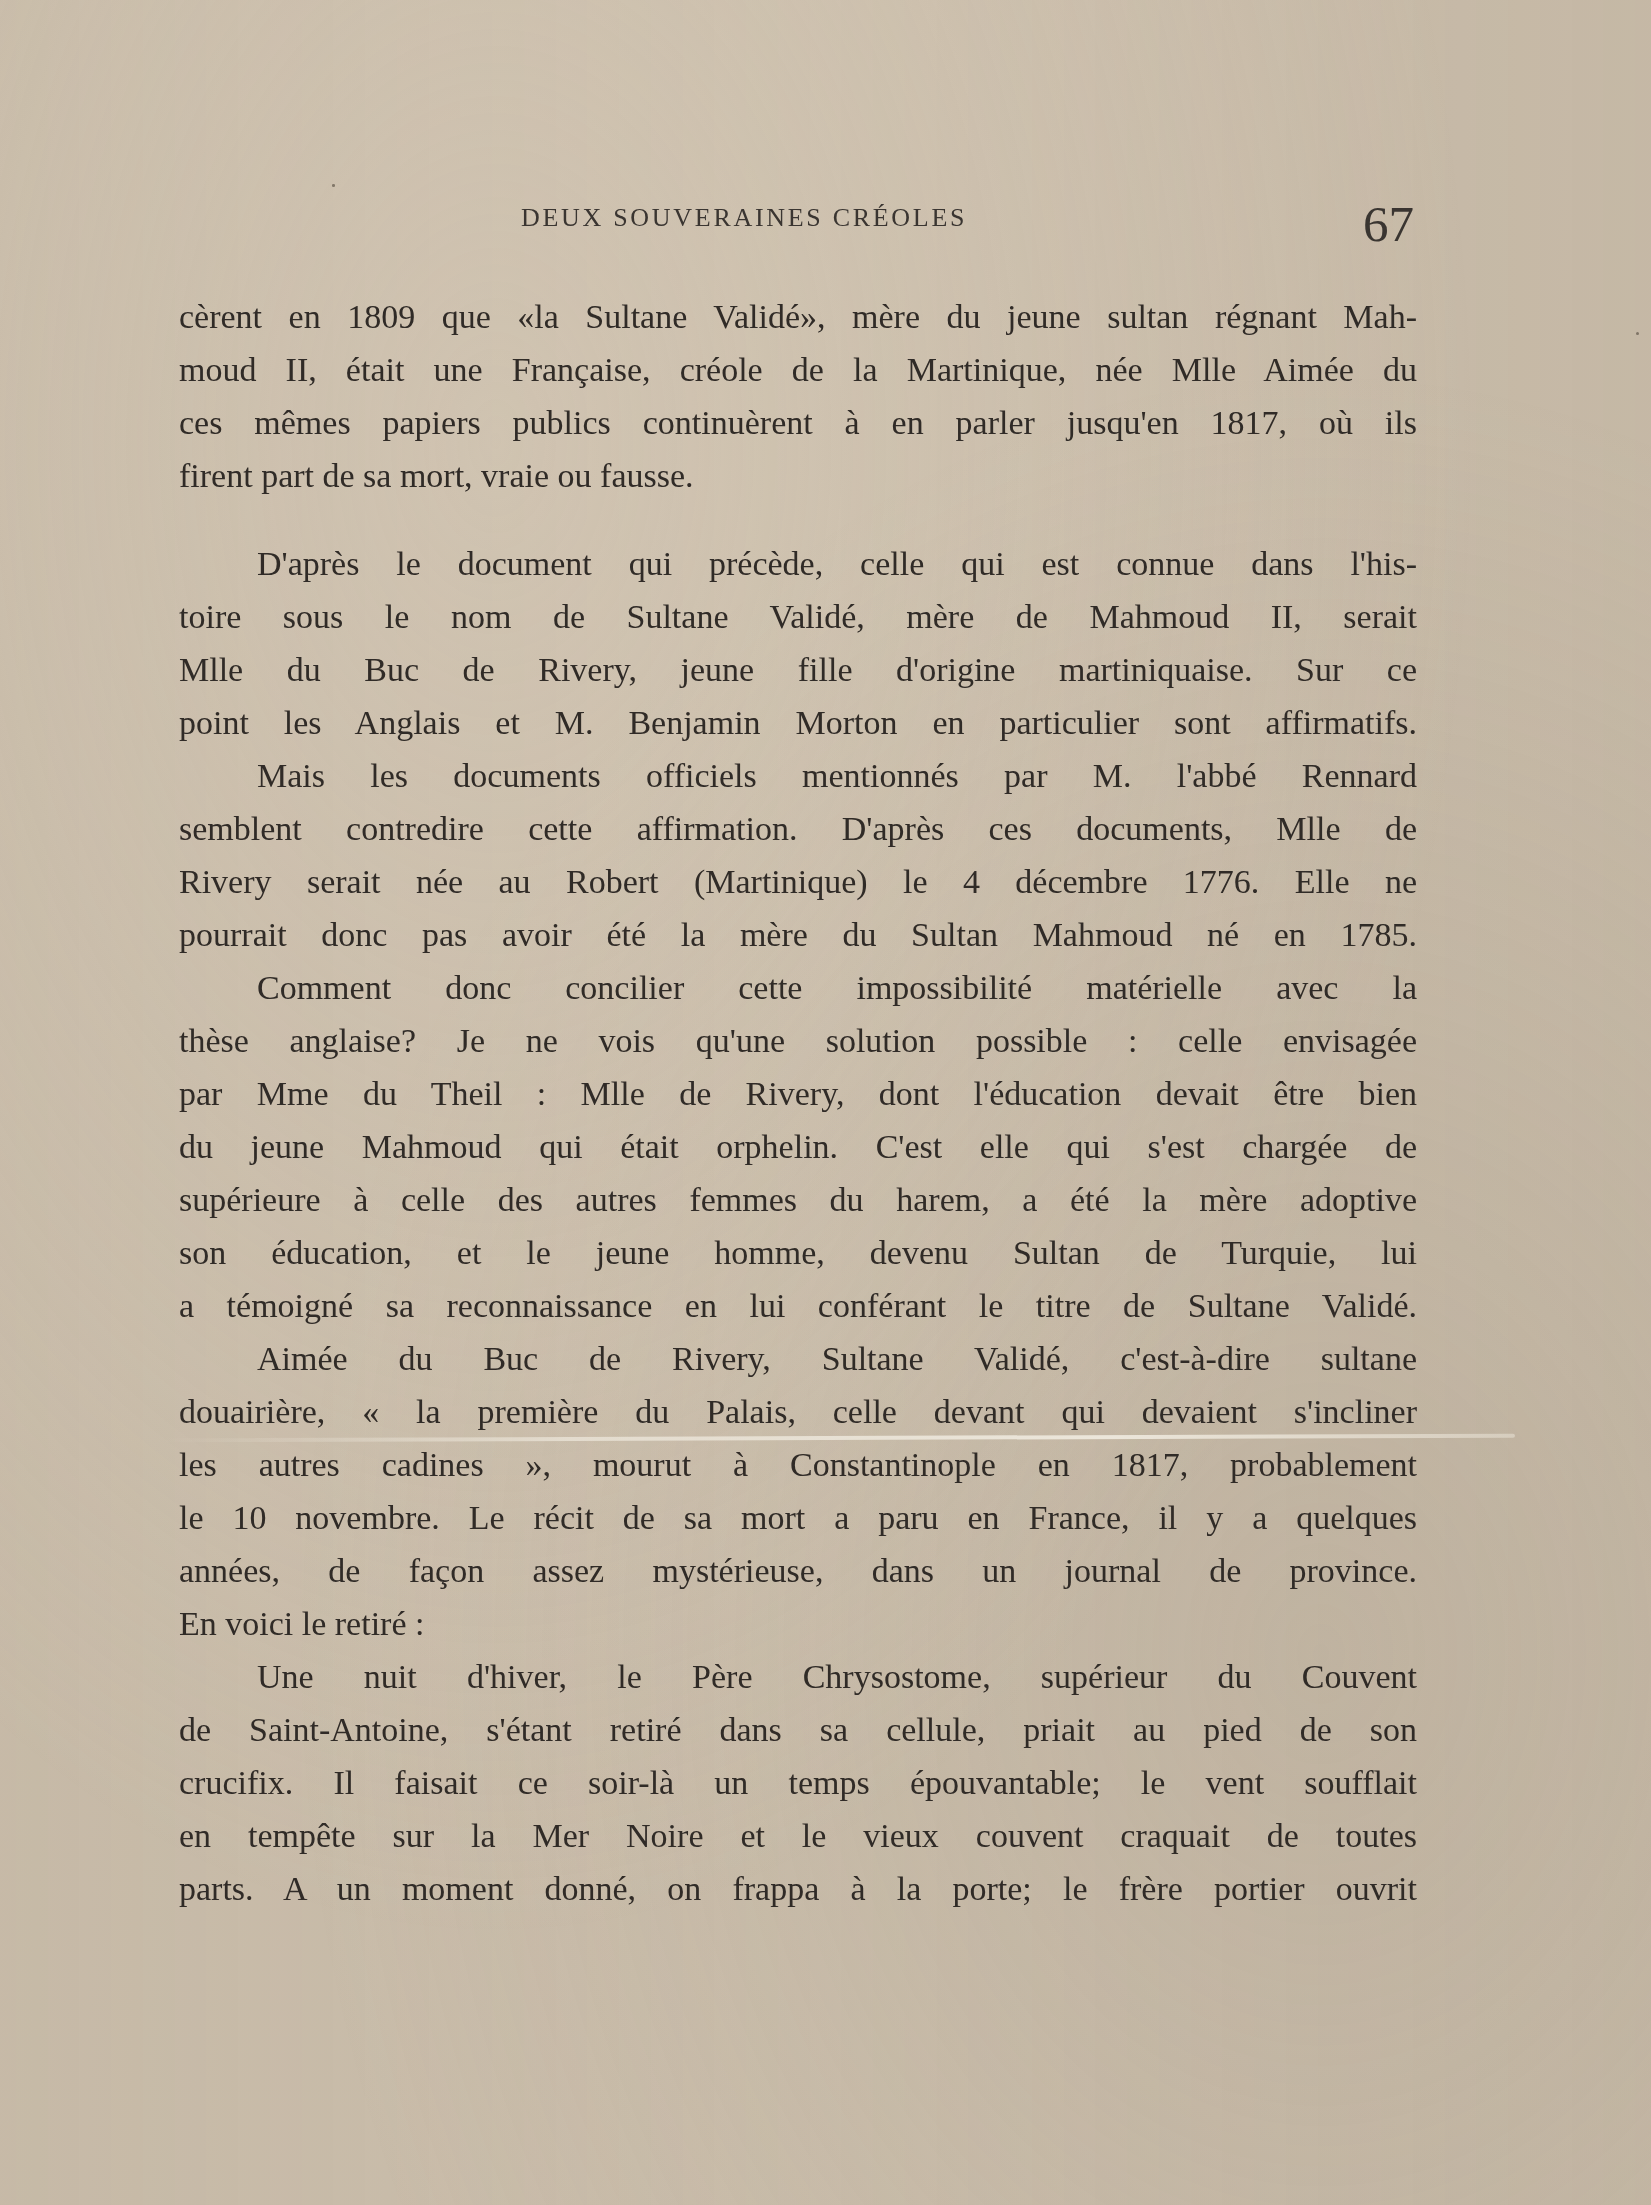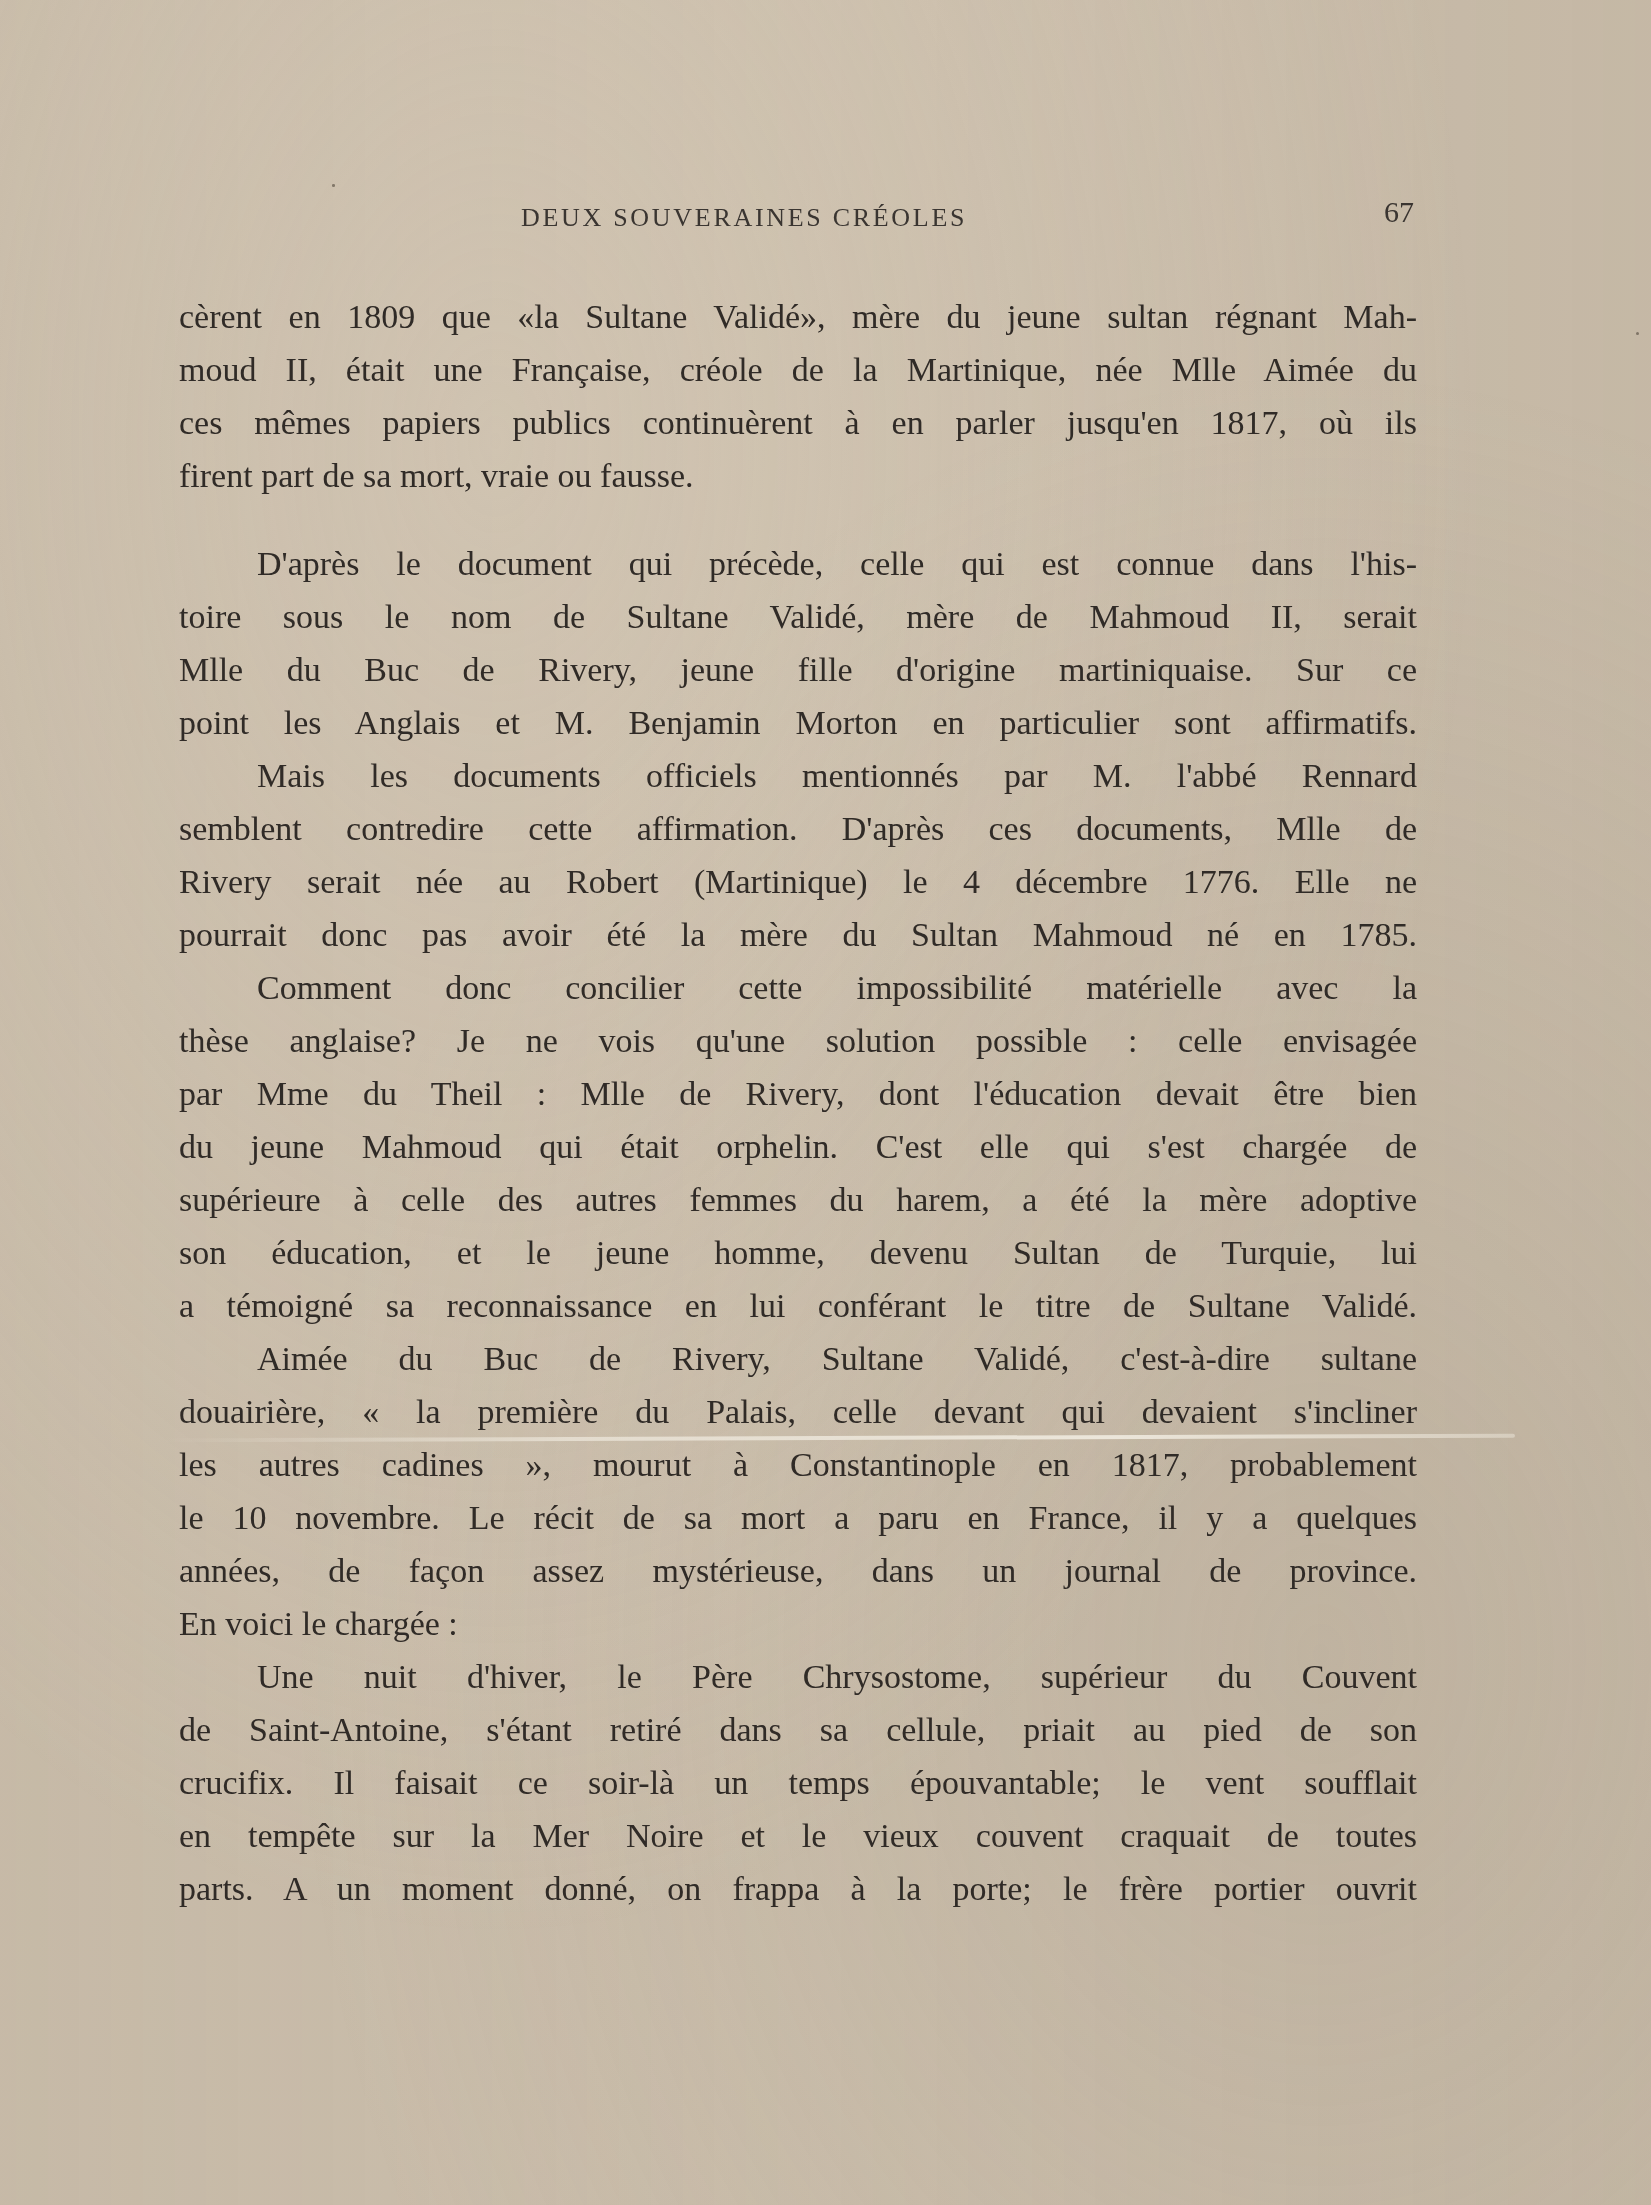--- a/index.html
+++ b/index.html
@@ -40,21 +40,21 @@
       font-family: "Liberation Serif", serif;
       font-size: 26px;
       letter-spacing: 2.7px;
       color: #3a3531;
     }
     .folio {
       position: absolute;
       right: 0;
       top: -4px;
       font-family: "Liberation Serif", serif;
-      font-size: 30px;
+      font-size: 51px;
       color: #3a3531;
     }
     .text-block {
       position: absolute;
       left: 171px;
       top: 290px;
       width: 1238px;
       font-family: "Liberation Serif", serif;
       font-size: 34px;
       line-height: 53px;
@@ -142,21 +142,21 @@
       <span class="line">son éducation, et le jeune homme, devenu Sultan de Turquie, lui</span>
       <span class="line">a témoigné sa reconnaissance en lui conférant le titre de Sultane Validé.</span>
     </div>
 
     <div class="para">
       <span class="line indented">Aimée du Buc de Rivery, Sultane Validé, c'est-à-dire sultane</span>
       <span class="line">douairière, « la première du Palais, celle devant qui devaient s'incliner</span>
       <span class="line">les autres cadines », mourut à Constantinople en 1817, probablement</span>
       <span class="line">le 10 novembre. Le récit de sa mort a paru en France, il y a quelques</span>
       <span class="line">années, de façon assez mystérieuse, dans un journal de province.</span>
-      <span class="line last">En voici le chargée :</span>
+      <span class="line last">En voici le retiré :</span>
     </div>
 
     <div class="para">
       <span class="line indented">Une nuit d'hiver, le Père Chrysostome, supérieur du Couvent</span>
       <span class="line">de Saint-Antoine, s'étant retiré dans sa cellule, priait au pied de son</span>
       <span class="line">crucifix. Il faisait ce soir-là un temps épouvantable; le vent soufflait</span>
       <span class="line">en tempête sur la Mer Noire et le vieux couvent craquait de toutes</span>
       <span class="line">parts. A un moment donné, on frappa à la porte; le frère portier ouvrit</span>
     </div>
 

